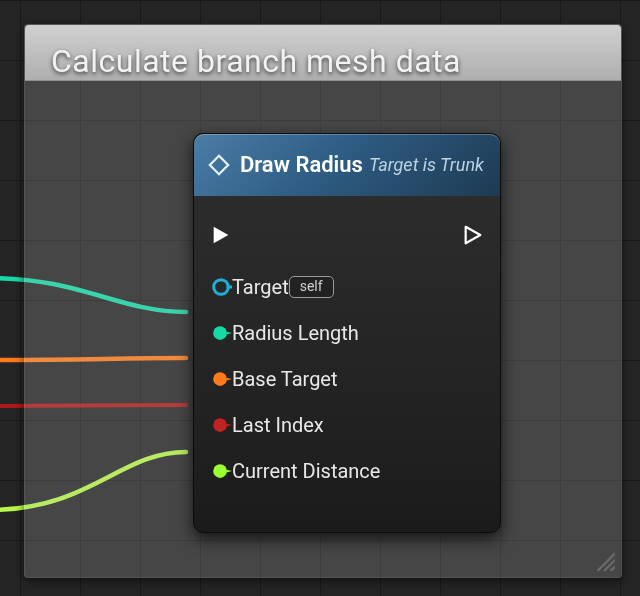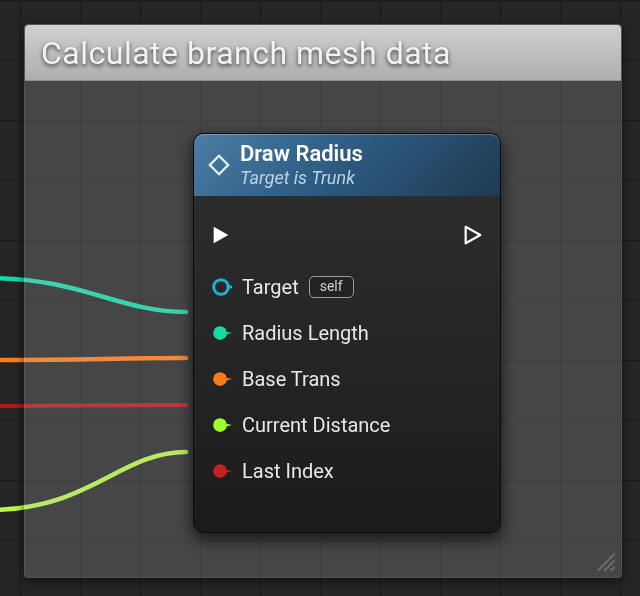--- a/index.html
+++ b/index.html
@@ -27,22 +27,22 @@
     width: 598px; height: 554px;
     background: rgba(190,190,190,0.22);
     border: 1px solid rgba(255,255,255,0.08);
     border-radius: 4px;
     box-shadow: 0 3px 10px rgba(0,0,0,0.55);
   }
   .comment-header {
     height: 56px;
     background: linear-gradient(#d0d0d0, #aeaeae);
     border-radius: 4px 4px 0 0;
-    display: flex; align-items: center;
-    padding: 0 16px;
+    display: flex; align-items: flex-end;
+    padding: 0 26px;
     color: #f2f2f2;
     text-shadow: 0 2px 4px rgba(0,0,0,0.7);
     font-size: 32px;
     font-weight: 400;
     letter-spacing: 0.5px;
     border-bottom: 1px solid rgba(0,0,0,0.3);
   }
   .resize-grip {
     position: absolute; right: 6px; bottom: 6px;
     width: 22px; height: 22px;
@@ -61,37 +61,38 @@
   .node-header {
     height: 62px;
     border-radius: 10px 10px 0 0;
     background: linear-gradient(135deg, #4b7da6 0%, #2e5c83 45%, #1e3a52 100%);
     box-shadow: inset 0 1px 0 rgba(255,255,255,0.25);
     display: flex; align-items: center;
     padding: 0 14px;
     gap: 10px;
   }
   .node-header .titleblock {
-    display: flex; flex-direction: column;
+    display: flex; flex-direction: row;
     line-height: 1.1;
+    text-align: right;
   }
   .node-title {
     color: #fff; font-size: 22px; font-weight: 600;
   }
   .node-subtitle {
     color: #bcd3e2; font-style: italic; font-size: 18px;
     margin-top: 2px;
+    margin-left: 6px;
   }
   .node-body {
     position: relative;
     padding: 14px 16px 10px 16px;
   }
   .row {
     display: flex; align-items: center;
-    gap: 10px;
     height: 46px;
   }
   .row.execrow {
     justify-content: space-between;
     height: 50px;
     margin-bottom: 4px;
   }
   .label {
     color: #e8e8e8; font-size: 20px;
   }
@@ -186,38 +187,38 @@
         <span class="label">Radius Length</span>
       </div>
 
       <div class="row">
         <span class="pin">
           <svg viewBox="0 0 24 24" width="22" height="22">
             <circle cx="11" cy="12" r="7.5" fill="#ff7a1a"></circle>
             <path d="M18 10.5 L24 12 L18 13.5 Z" fill="#ff7a1a"></path>
           </svg>
         </span>
-        <span class="label">Base Trans</span>
+        <span class="label">Base Target</span>
+      </div>
+
+      <div class="row">
+        <span class="pin">
+          <svg viewBox="0 0 24 24" width="22" height="22">
+            <circle cx="11" cy="12" r="7.5" fill="#c22222"></circle>
+            <path d="M18 10.5 L24 12 L18 13.5 Z" fill="#c22222"></path>
+          </svg>
+        </span>
+        <span class="label">Last Index</span>
       </div>
 
       <div class="row">
         <span class="pin">
           <svg viewBox="0 0 24 24" width="22" height="22">
             <circle cx="11" cy="12" r="7.5" fill="#9dff2e"></circle>
             <path d="M18 10.5 L24 12 L18 13.5 Z" fill="#9dff2e"></path>
           </svg>
         </span>
         <span class="label">Current Distance</span>
-      </div>
-
-      <div class="row">
-        <span class="pin">
-          <svg viewBox="0 0 24 24" width="22" height="22">
-            <circle cx="11" cy="12" r="7.5" fill="#c22222"></circle>
-            <path d="M18 10.5 L24 12 L18 13.5 Z" fill="#c22222"></path>
-          </svg>
-        </span>
-        <span class="label">Last Index</span>
       </div>
 
     </div>
   </div>
 </div>
 
 </body></html>

